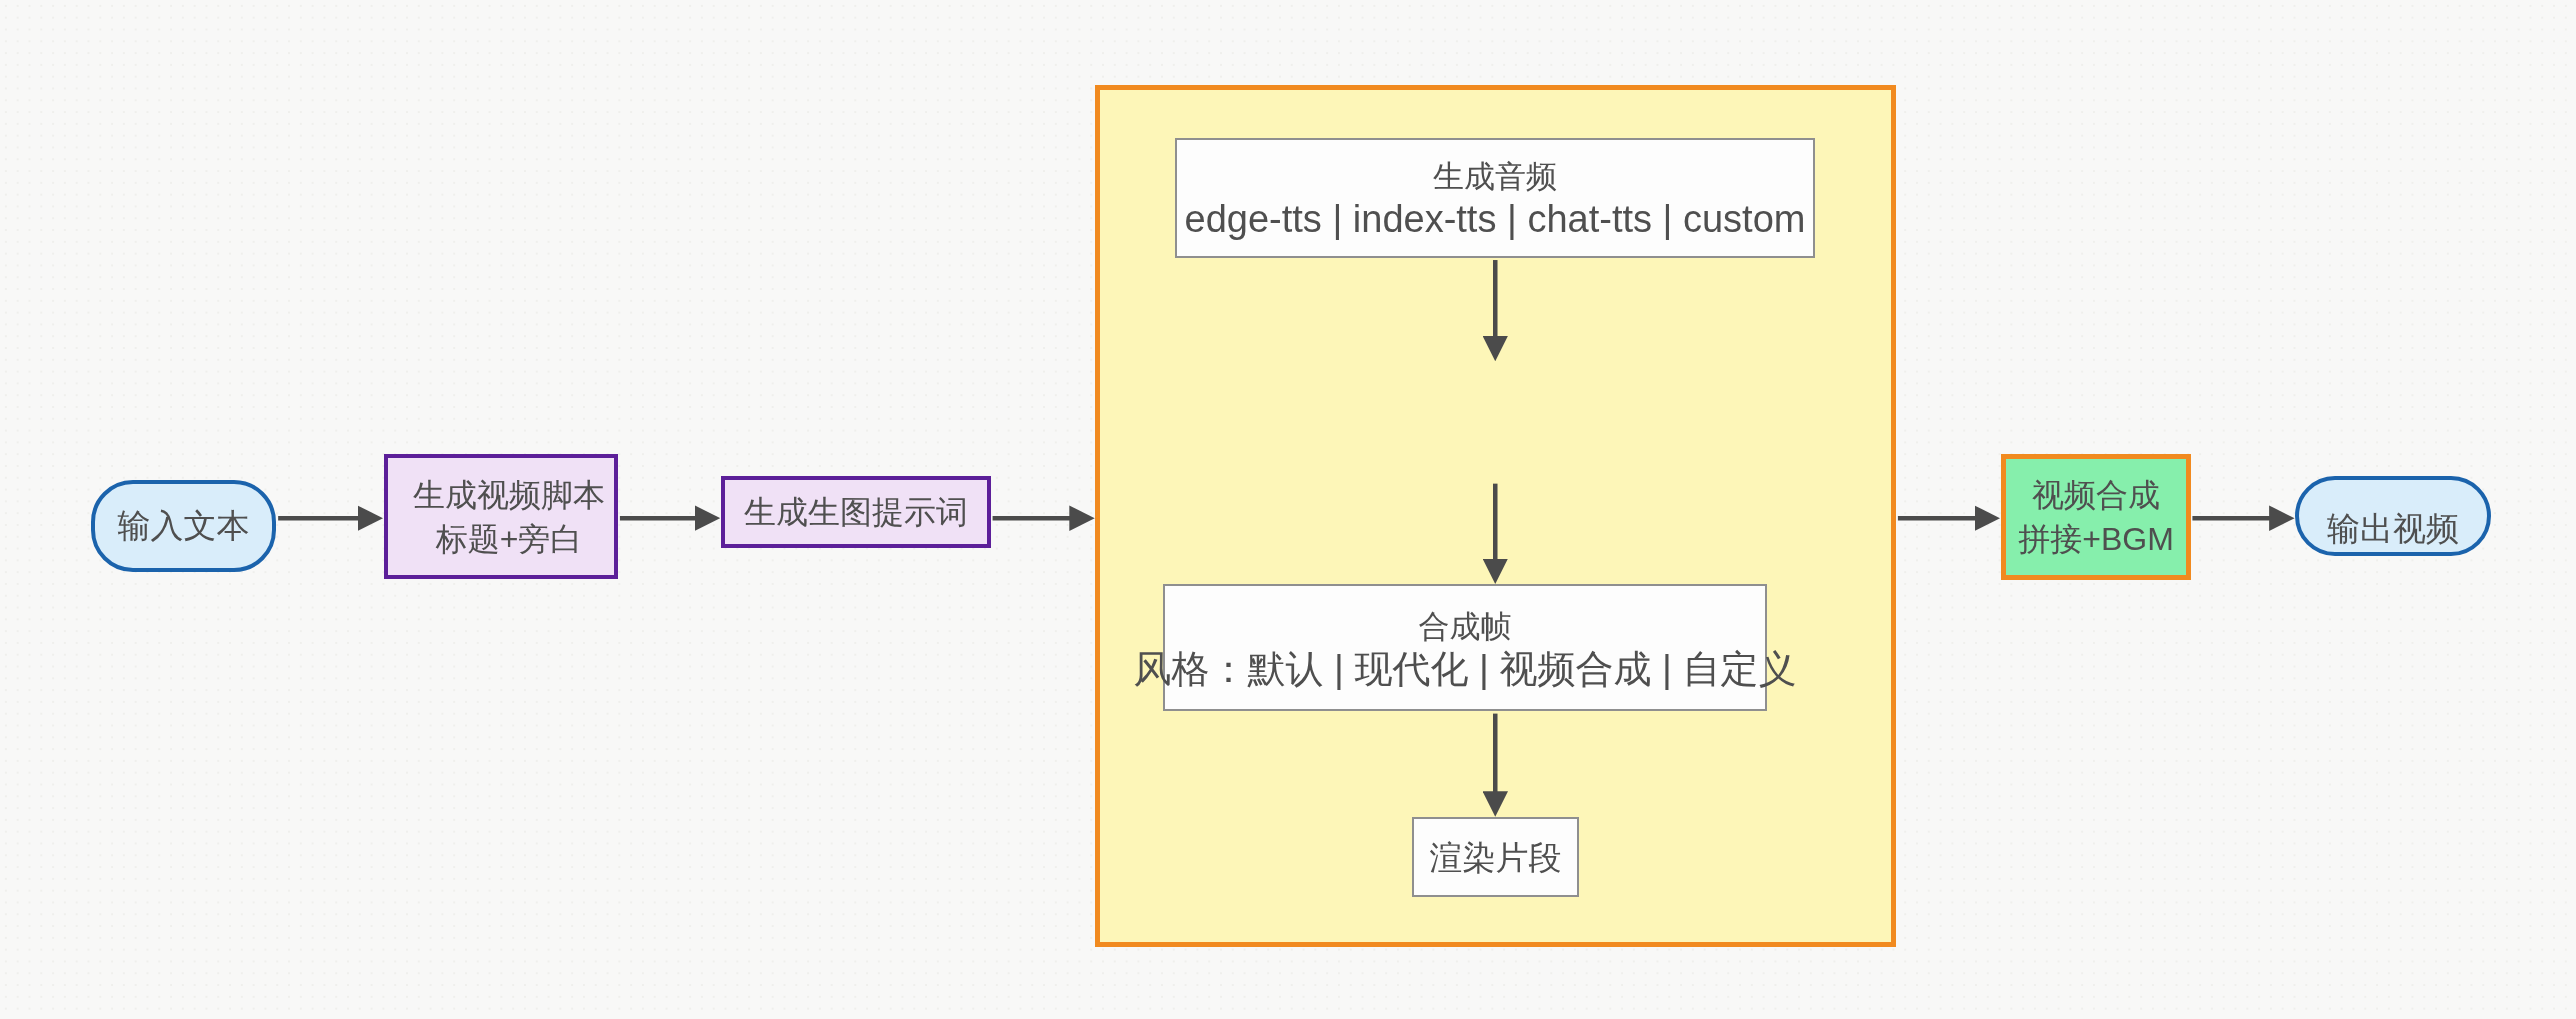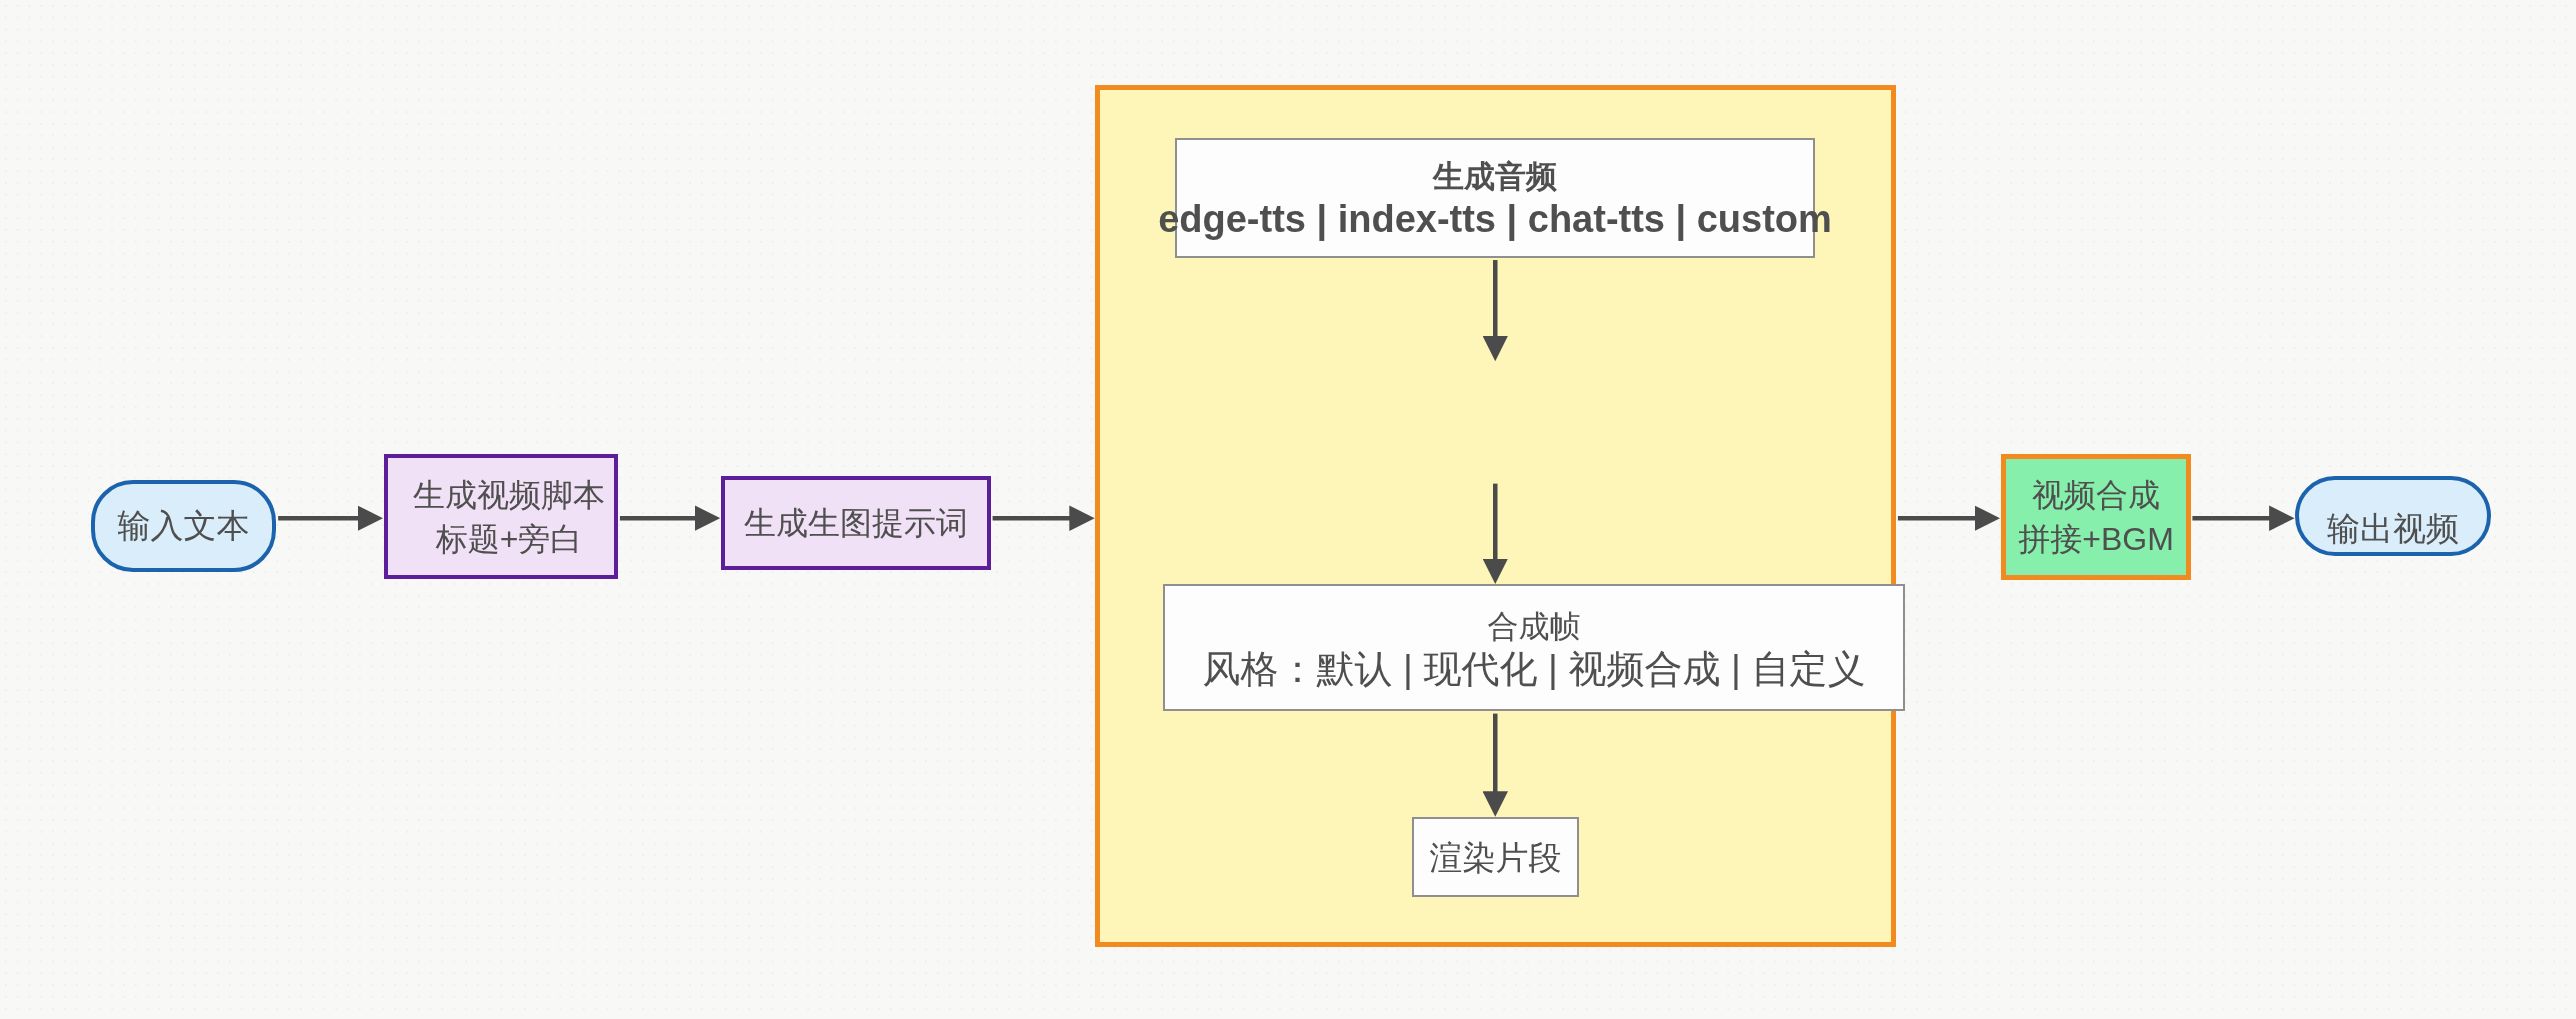--- a/index.html
+++ b/index.html
@@ -64,31 +64,31 @@
 
   <div class="node terminal" style="left:91px;top:480px;width:185px;height:92px;">
     <span>输入文本</span>
   </div>
 
   <div class="node process" style="left:384px;top:454px;width:234px;height:125px;padding-left:16px;">
     <span>生成视频脚本</span>
     <span>标题+旁白</span>
   </div>
 
-  <div class="node process" style="left:721px;top:476px;width:270px;height:94px;">
+  <div class="node process" style="left:721px;top:476px;width:270px;height:72px;">
     <span>生成生图提示词</span>
   </div>
 
-  <div class="node step" style="left:1175px;top:138px;width:640px;height:120px;font-weight:bold;">
+  <div class="node step" style="left:1175px;top:138px;width:640px;height:120px;">
     <span>生成音频</span>
     <span class="sub">edge-tts | index-tts | chat-tts | custom</span>
   </div>
 
 
-  <div class="node step" style="left:1163px;top:584px;width:742px;height:127px;">
+  <div class="node step" style="left:1163px;top:584px;width:604px;height:127px;">
     <span>合成帧</span>
     <span class="sub">风格：默认 | 现代化 | 视频合成 | 自定义</span>
   </div>
 
   <div class="node step" style="left:1412px;top:817px;width:167px;height:80px;font-size:33px;">
     <span>渲染片段</span>
   </div>
 
   <div class="node accent" style="left:2001px;top:454px;width:190px;height:126px;">
     <span>视频合成</span>

